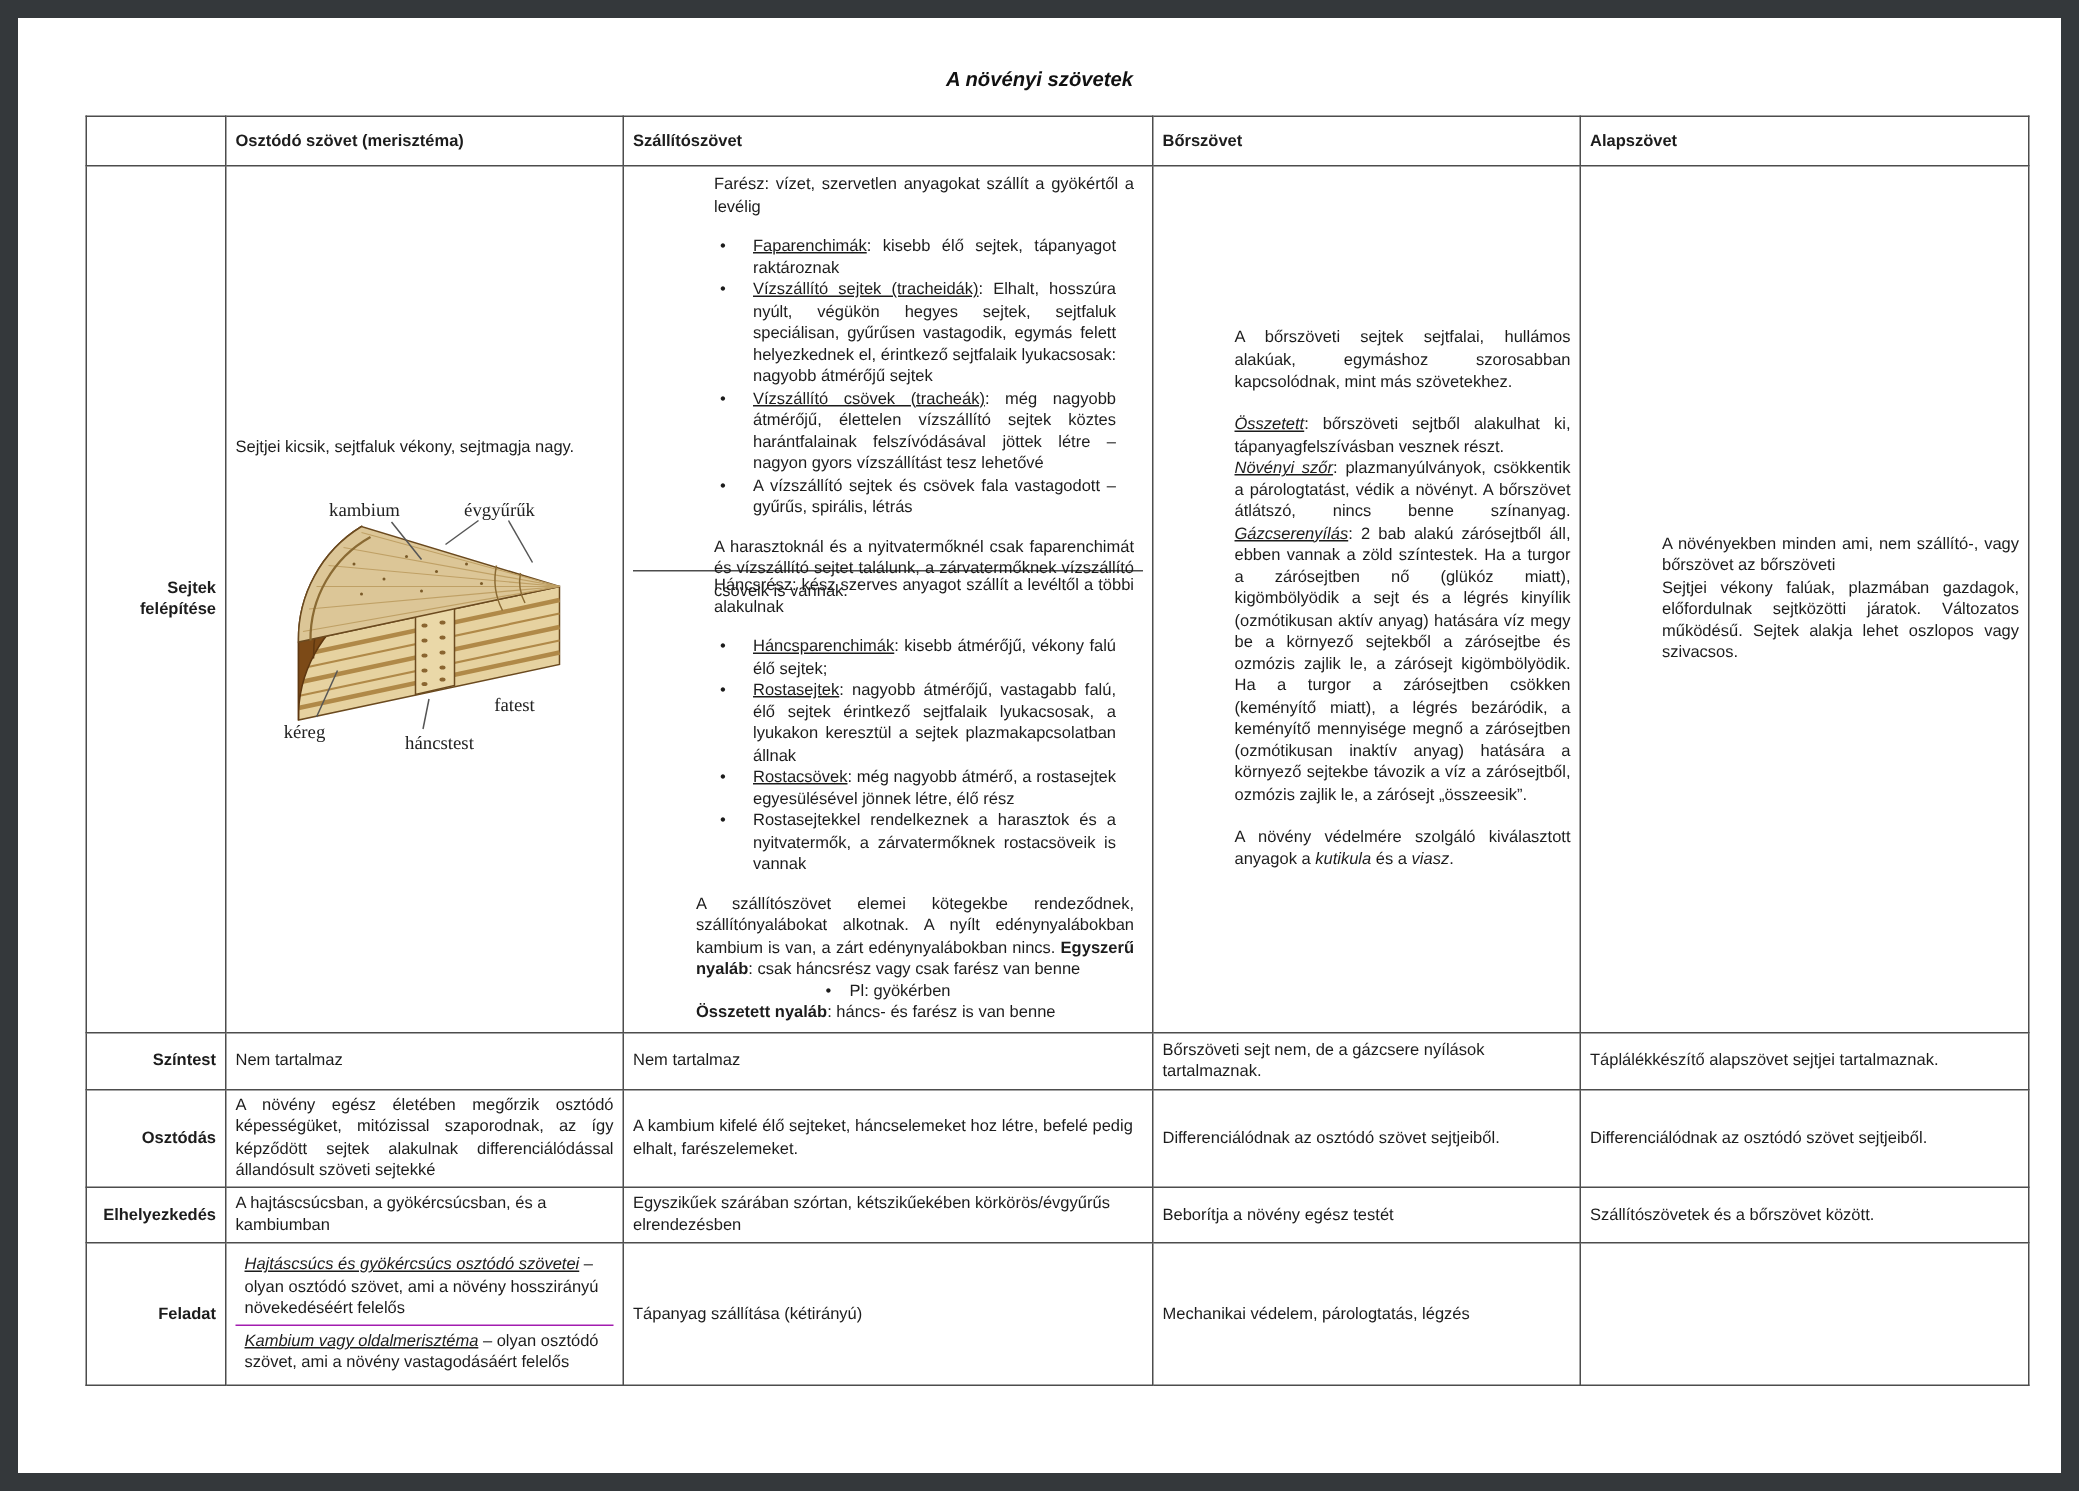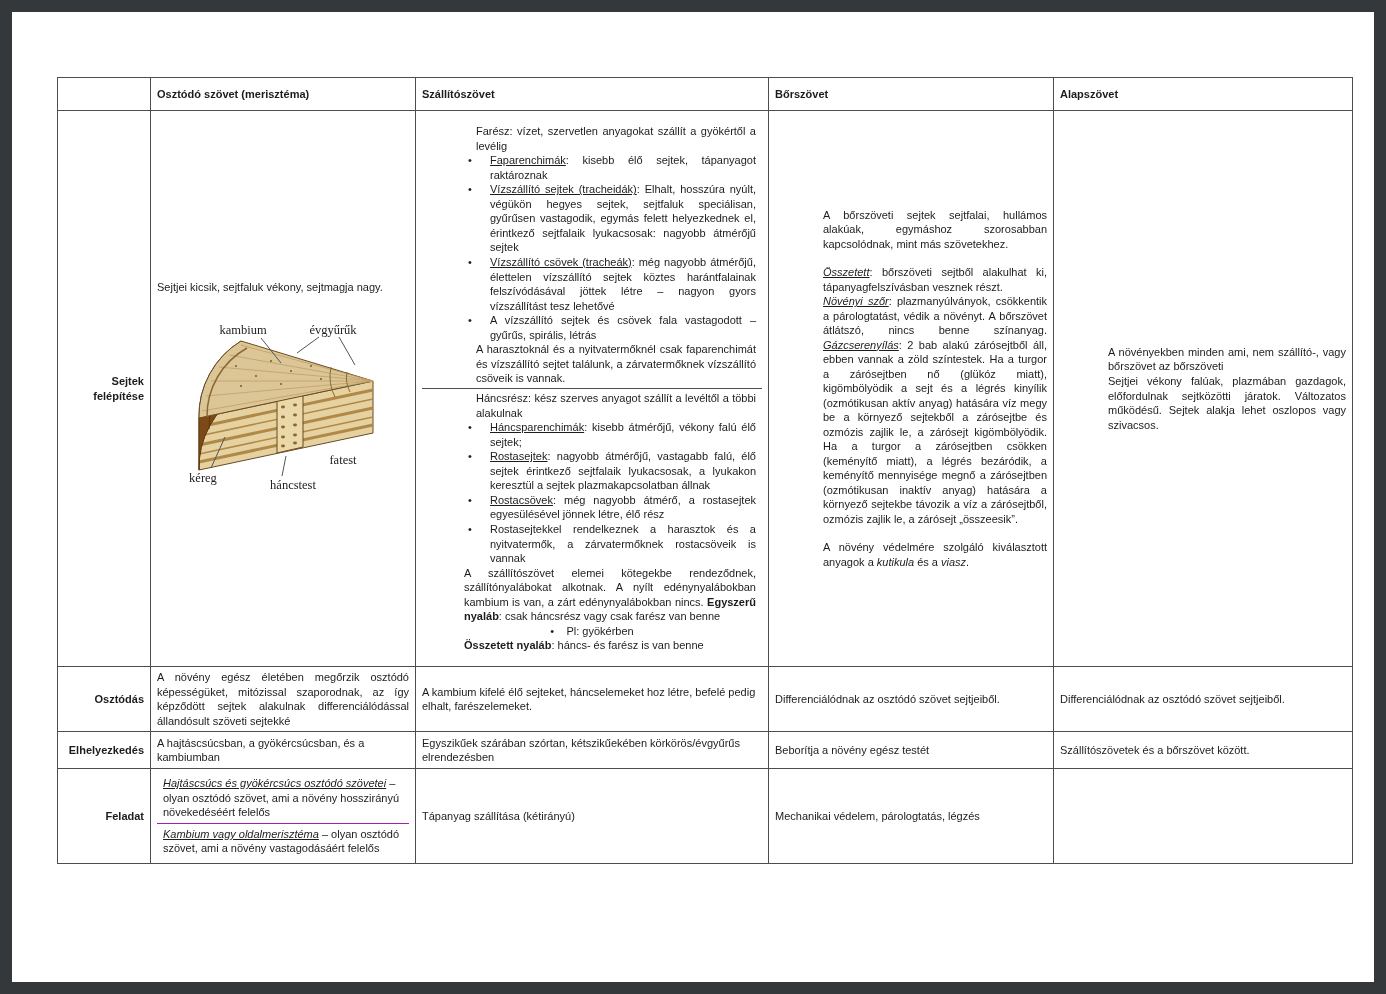--- a/index.html
+++ b/index.html
@@ -39,21 +39,21 @@
   }
   td.rowlabel{font-weight:bold;vertical-align:middle;padding-left:7px;text-align:right;}
   td.topcell{vertical-align:top;padding:2px 6px;}
   td.split{padding:0;vertical-align:top;}
   .justify{text-align:justify;padding-left:48px;}
   .vflex{display:flex;flex-direction:column;justify-content:center;height:100%;box-sizing:border-box;}
 
   
   .sec-a{height:267px;border-bottom:1px solid #4d4d4d;box-sizing:border-box;padding:2px 6px;}
   .sec-b{box-sizing:border-box;padding:2px 6px;}
-  ul.bullets{margin:0;padding:0;list-style:none;}
+  ul.bullets{margin:12px;padding:0;list-style:none;}
   ul.bullets li{
     position:relative;margin-left:36px;padding-left:26px;
     text-align:justify;
   }
   ul.bullets li::before{content:"•";position:absolute;left:4px;top:0;}
   .term{text-decoration:underline;}
   .term-iu{font-style:italic;text-decoration:underline;}
   .b{font-weight:bold;}
   .it{font-style:italic;}
   .indent{margin-left:36px;text-align:justify;}
@@ -69,20 +69,21 @@
   .feladat-sub2{box-sizing:border-box;padding:3px 6px;}
 
   
   .diagram-wrap{margin:26px auto 0;width:205px;}
   svg text{font-family:"Liberation Serif",serif;font-size:12.5px;fill:#222;}
 </style>
 </head>
 <body>
 
 <div class="page">
+  <div class="doc-title">A növényi szövetek</div>
 
   <table class="main">
     <colgroup>
       <col style="width:93px">
         <col style="width:265px">
         <col style="width:353px">
         <col style="width:285px">
         <col style="width:299px">
     </colgroup>
 
@@ -210,20 +211,27 @@
       </td>
 
       <td>
         <div class="vflex">
           <div class="justify">A növényekben minden ami, nem szállító-, vagy bőrszövet az bőrszöveti</div>
           <div class="justify">Sejtjei vékony falúak, plazmában gazdagok, előfordulnak sejtközötti járatok. Változatos működésű. Sejtek alakja lehet oszlopos vagy szivacsos.</div>
         </div>
       </td>
     </tr>
 
+    <tr style="height:38px">
+      <td class="rowlabel">Színtest</td>
+      <td>Nem tartalmaz</td>
+      <td>Nem tartalmaz</td>
+      <td>Bőrszöveti sejt nem, de a gázcsere nyílások tartalmaznak.</td>
+      <td>Táplálékkészítő alapszövet sejtjei tartalmaznak.</td>
+    </tr>
 
     <tr style="height:60px">
       <td class="rowlabel">Osztódás</td>
       <td class="justify">A növény egész életében megőrzik osztódó képességüket, mitózissal szaporodnak, az így képződött sejtek alakulnak differenciálódással állandósult szöveti sejtekké</td>
       <td>A kambium kifelé élő sejteket, háncselemeket hoz létre, befelé pedig elhalt, farészelemeket.</td>
       <td>Differenciálódnak az osztódó szövet sejtjeiből.</td>
       <td>Differenciálódnak az osztódó szövet sejtjeiből.</td>
     </tr>
 
     <tr style="height:37px">

